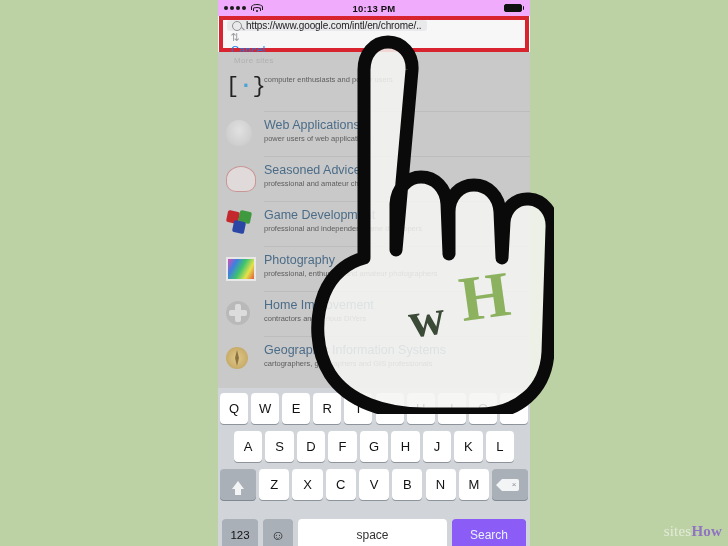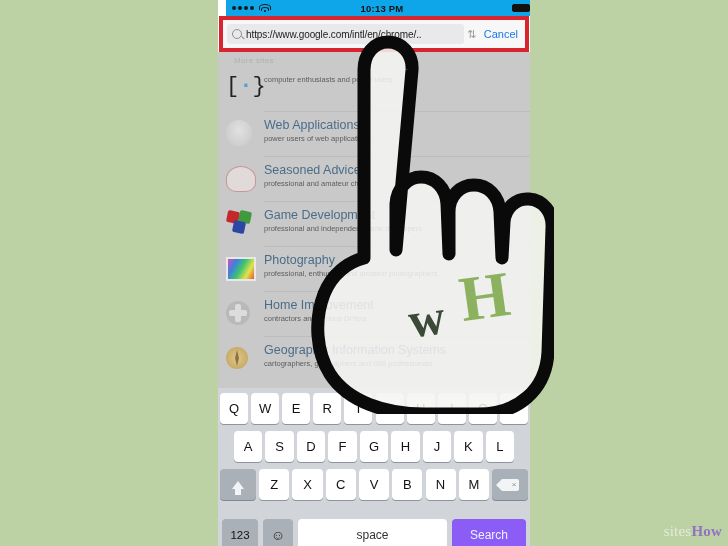--- a/index.html
+++ b/index.html
@@ -12,22 +12,22 @@
   .stage{position:absolute;inset:0;}
 
   
   .phone{
     position:absolute;left:218px;top:0;width:312px;height:546px;
     background:#ffffff;overflow:hidden;
   }
 
   
   .statusbar{
-    position:absolute;left:8px;top:0;width:312px;height:16px;
-    background:#0ea5e9;display:flex;align-items:center;
+    position:absolute;left:0;top:0;width:312px;height:16px;
+    background:#f0abfc;display:flex;align-items:center;
     padding:0 6px;box-sizing:border-box;
   }
   .sb-dots{display:flex;gap:2px;align-items:center;}
   .sb-dot{width:4px;height:4px;border-radius:50%;background:#1a1a1a;}
   .sb-wifi{margin-left:5px;width:11px;height:9px;position:relative;}
   .sb-wifi i{position:absolute;left:50%;transform:translateX(-50%);
      border:1.2px solid #1a1a1a;border-bottom:none;border-radius:50% 50% 0 0;}
   .sb-wifi i:nth-child(1){width:10px;height:5px;top:0;}
   .sb-wifi i:nth-child(2){width:6px;height:3px;top:3px;}
   .sb-wifi i:nth-child(3){width:2px;height:2px;top:6px;border-radius:50%;
@@ -41,22 +41,23 @@
      background:#111;box-sizing:border-box;}
   .sb-batt .tip{width:1.5px;height:4px;background:#111;margin-left:1px;border-radius:0 1px 1px 0;}
 
   
   .redbox{
     position:absolute;left:1px;top:16px;width:310px;height:36px;
     border:4px solid #d8242f;box-sizing:border-box;background:#d8242f;
   }
   .urlbar-wrap{
     position:absolute;left:5px;top:20px;width:302px;height:28px;
-    background:#f7f7f8;display:flex;align-items:center;box-sizing:border-box;
+    background:#f7f7f8;display:flex;align-items:flex-start;box-sizing:border-box;
     padding:0 4px;
+    flex-direction:column;
   }
   .url-field{
     flex:1;height:20px;background:#e9e9ec;border-radius:3px;
     display:flex;align-items:center;padding:0 5px;box-sizing:border-box;
     min-width:0;
   }
   .mag{width:8px;height:8px;border:1.2px solid #8e8e93;border-radius:50%;
     position:relative;flex:0 0 auto;margin-right:4px;}
   .mag:after{content:"";position:absolute;width:3.5px;height:1.2px;background:#8e8e93;
     right:-3px;bottom:0px;transform:rotate(45deg);}

